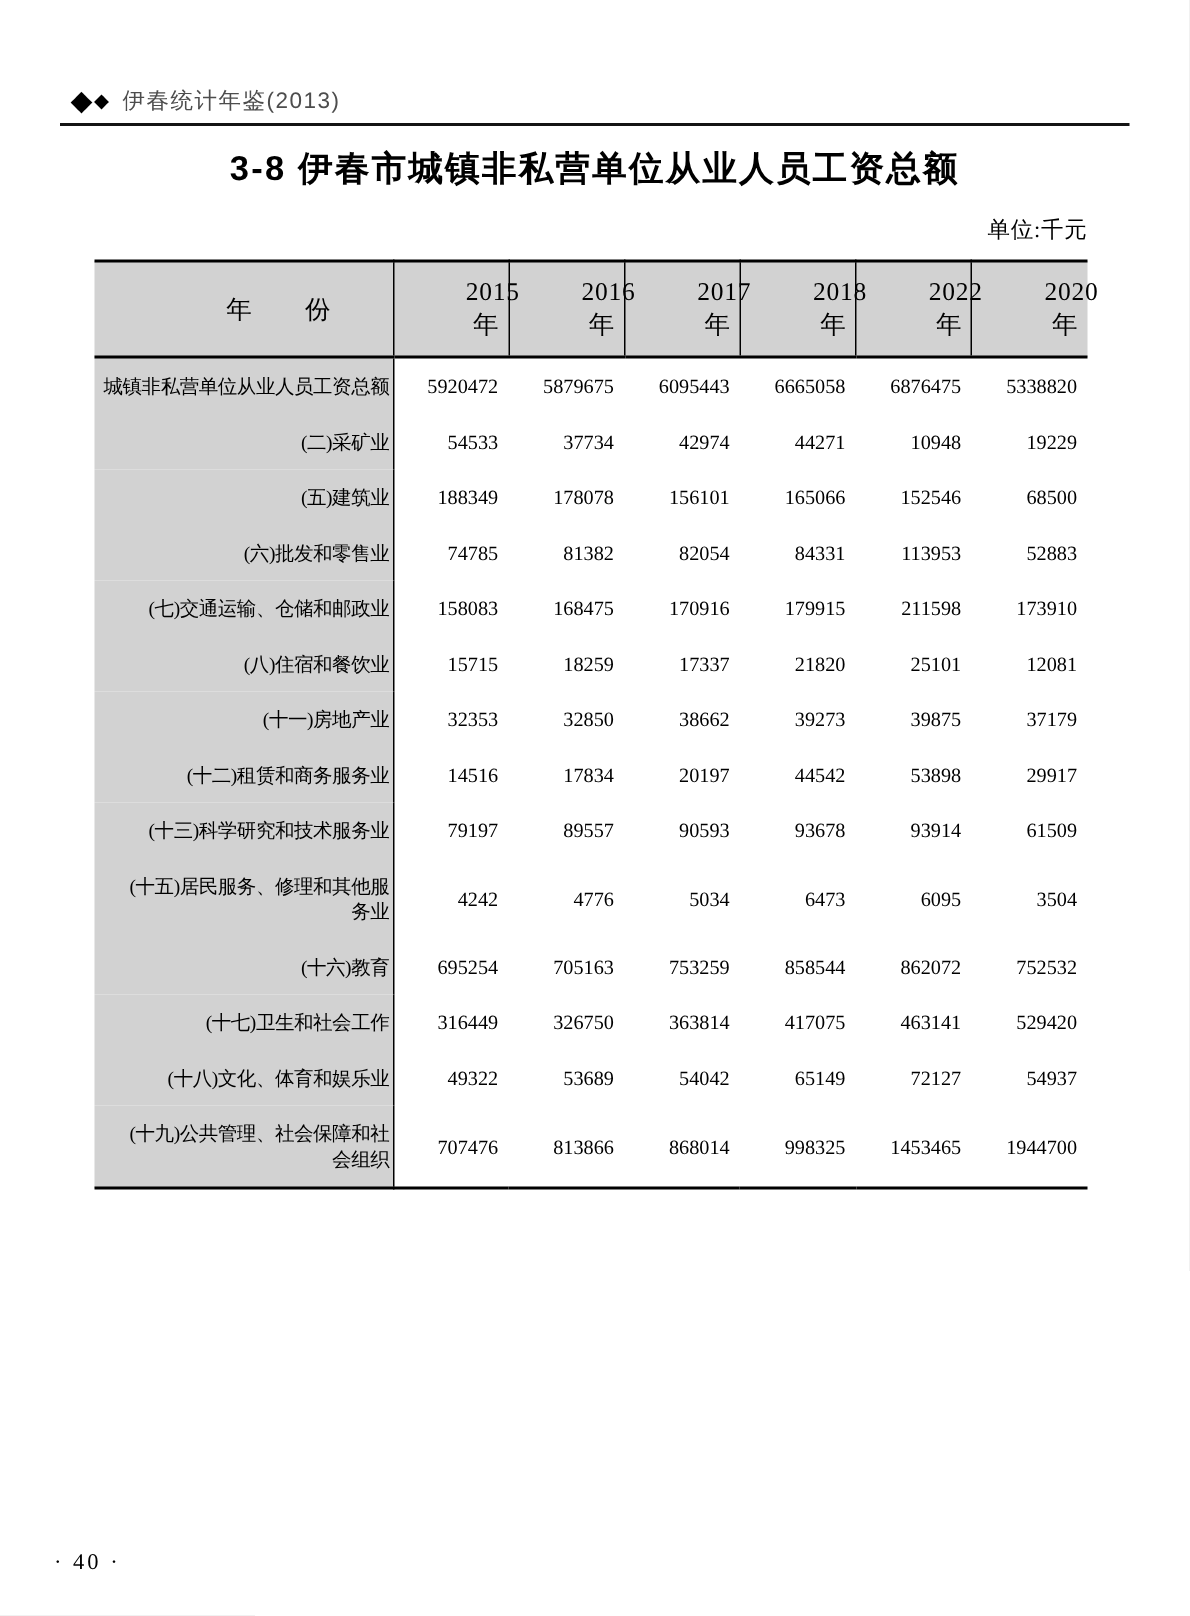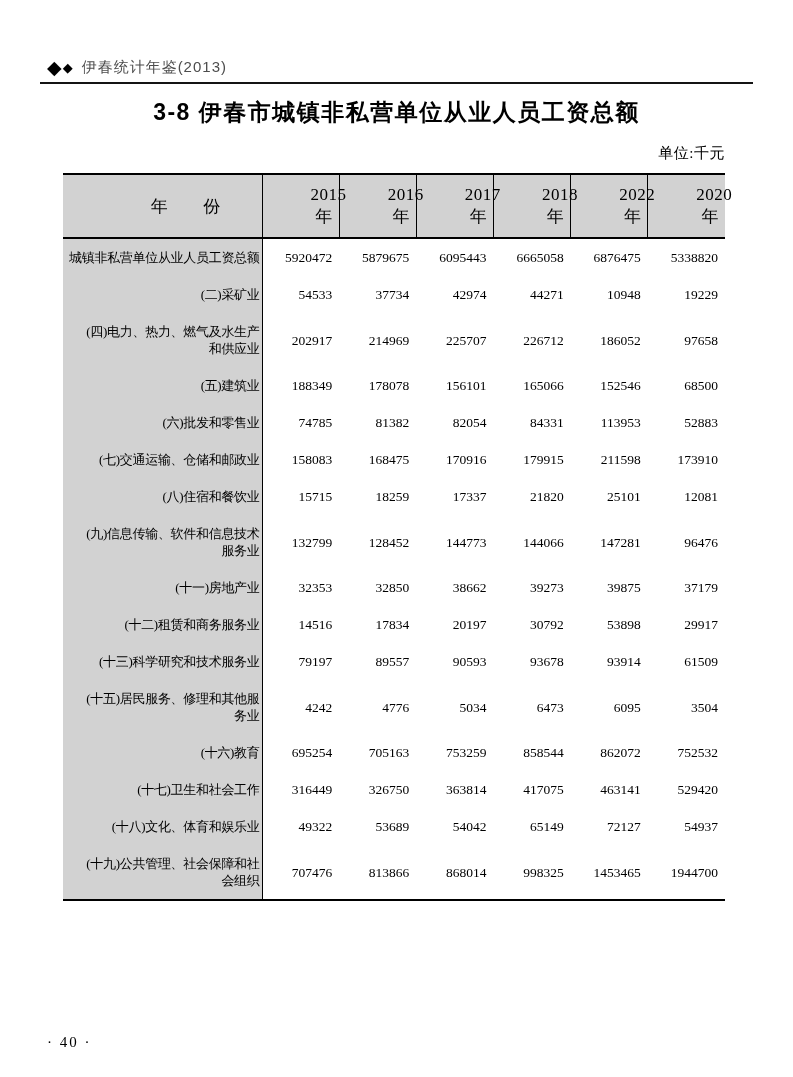--- a/index.html
+++ b/index.html
@@ -40,21 +40,21 @@
     font-size:13.5px; text-align:right; vertical-align:middle;
     padding:10px 7px 10px 0; line-height:17px;
   }
   tbody td.label {
     background:#d2d2d2; border-right:1px solid #000;
     font-size:13px; letter-spacing:-0.3px; text-align:right; vertical-align:middle;
     padding:10px 2px 10px 3px; line-height:17px;
   }
   tbody td.label.ind { text-indent:13px; }
 
-  .pageno { position:absolute; left:47px; top:1034px; font-size:15px; letter-spacing:2px; }
+  .pageno { position:absolute; left:36px; top:1034px; font-size:15px; letter-spacing:2px; }
 </style>
 </head>
 <body>
 
 <div class="page">
 
   <div class="band">
     <span class="diamond-lg">◆</span>
     <span class="diamond-sm">◆</span>
     <span class="brand">伊春统计年鉴(2013)</span>
@@ -102,29 +102,20 @@
           <tr>
             <td class="label ind">(二)采矿业</td>
             <td class="num">54533</td>
             <td class="num">37734</td>
             <td class="num">42974</td>
             <td class="num">44271</td>
             <td class="num">10948</td>
             <td class="num">19229</td>
           </tr>
           <tr>
-            <td class="label ind">(四)电力、热力、燃气及水生产和供应业</td>
-            <td class="num">202917</td>
-            <td class="num">214969</td>
-            <td class="num">225707</td>
-            <td class="num">226712</td>
-            <td class="num">186052</td>
-            <td class="num">97658</td>
-          </tr>
-          <tr>
             <td class="label ind">(五)建筑业</td>
             <td class="num">188349</td>
             <td class="num">178078</td>
             <td class="num">156101</td>
             <td class="num">165066</td>
             <td class="num">152546</td>
             <td class="num">68500</td>
           </tr>
           <tr>
             <td class="label ind">(六)批发和零售业</td>
@@ -147,43 +138,34 @@
           <tr>
             <td class="label ind">(八)住宿和餐饮业</td>
             <td class="num">15715</td>
             <td class="num">18259</td>
             <td class="num">17337</td>
             <td class="num">21820</td>
             <td class="num">25101</td>
             <td class="num">12081</td>
           </tr>
           <tr>
-            <td class="label ind">(九)信息传输、软件和信息技术服务业</td>
-            <td class="num">132799</td>
-            <td class="num">128452</td>
-            <td class="num">144773</td>
-            <td class="num">144066</td>
-            <td class="num">147281</td>
-            <td class="num">96476</td>
-          </tr>
-          <tr>
             <td class="label ind">(十一)房地产业</td>
             <td class="num">32353</td>
             <td class="num">32850</td>
             <td class="num">38662</td>
             <td class="num">39273</td>
             <td class="num">39875</td>
             <td class="num">37179</td>
           </tr>
           <tr>
             <td class="label ind">(十二)租赁和商务服务业</td>
             <td class="num">14516</td>
             <td class="num">17834</td>
             <td class="num">20197</td>
-            <td class="num">30792</td>
+            <td class="num">44542</td>
             <td class="num">53898</td>
             <td class="num">29917</td>
           </tr>
           <tr>
             <td class="label ind">(十三)科学研究和技术服务业</td>
             <td class="num">79197</td>
             <td class="num">89557</td>
             <td class="num">90593</td>
             <td class="num">93678</td>
             <td class="num">93914</td>

